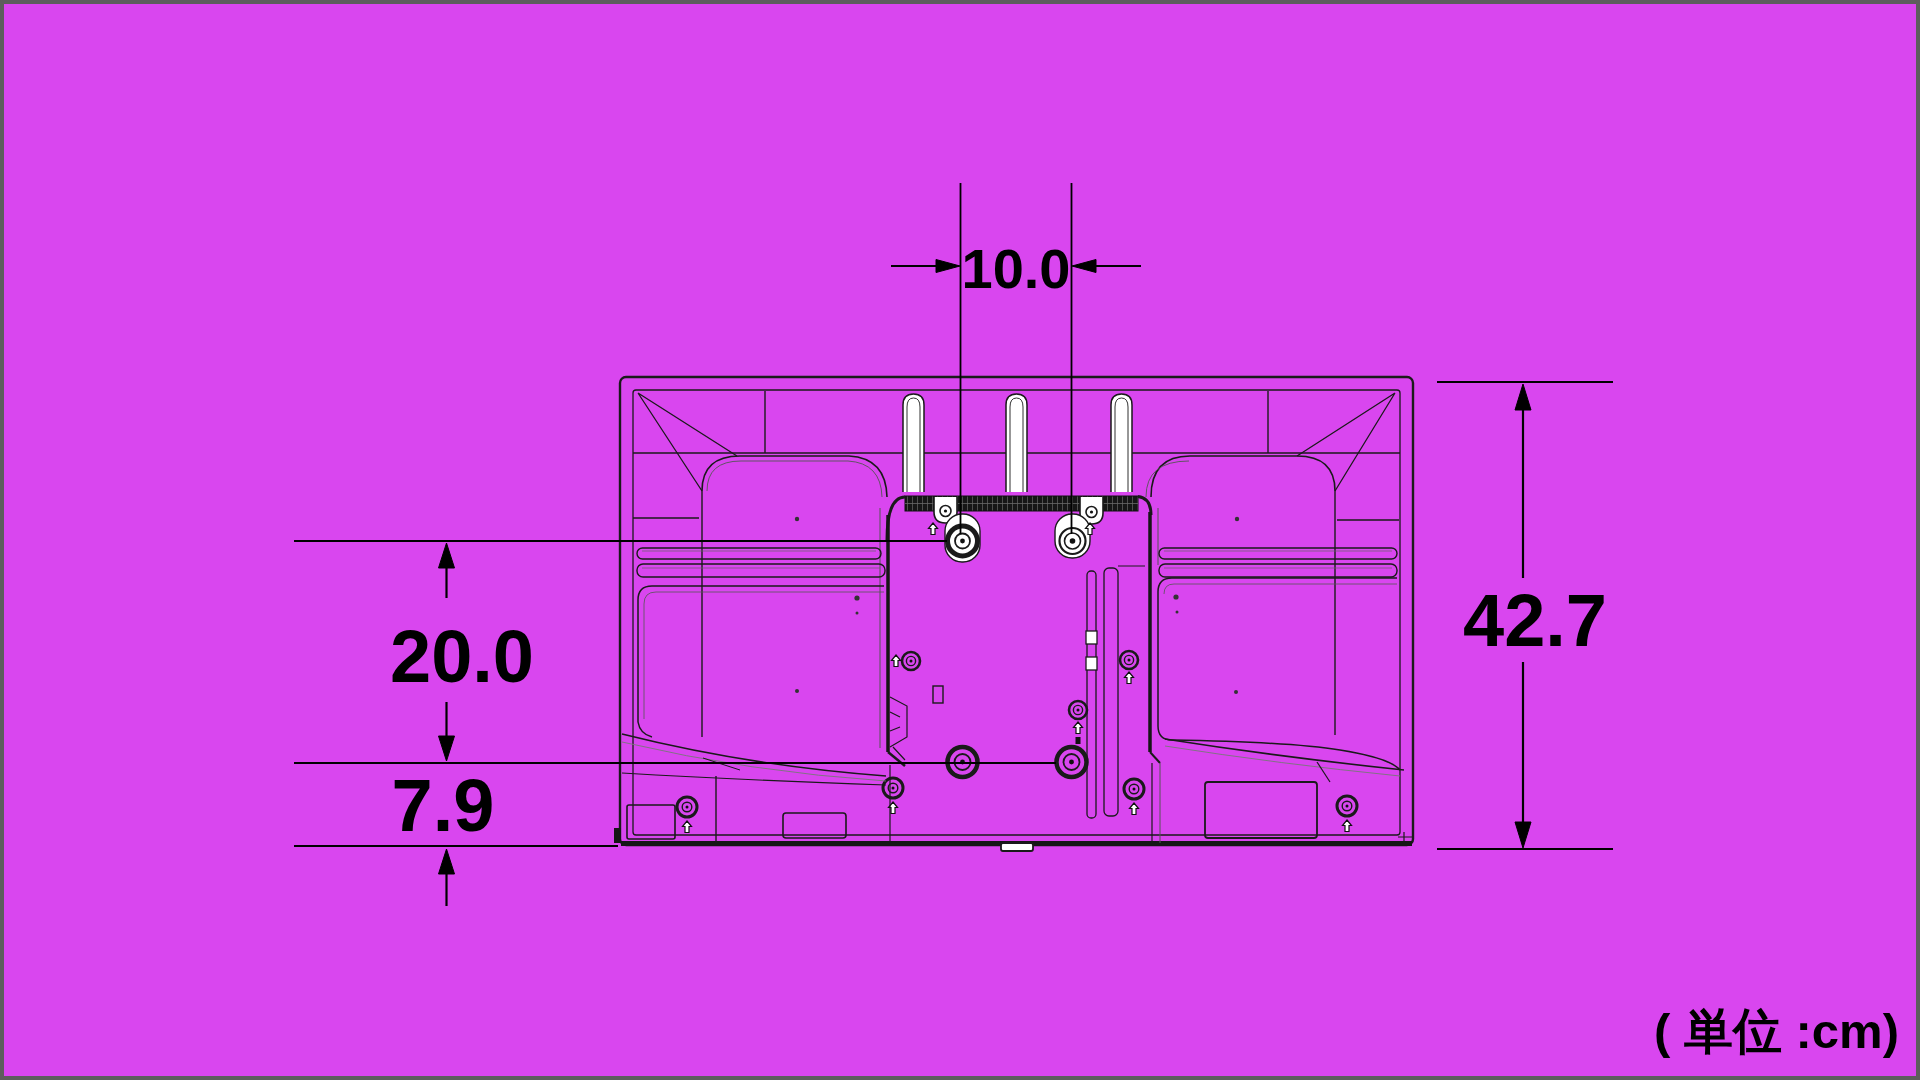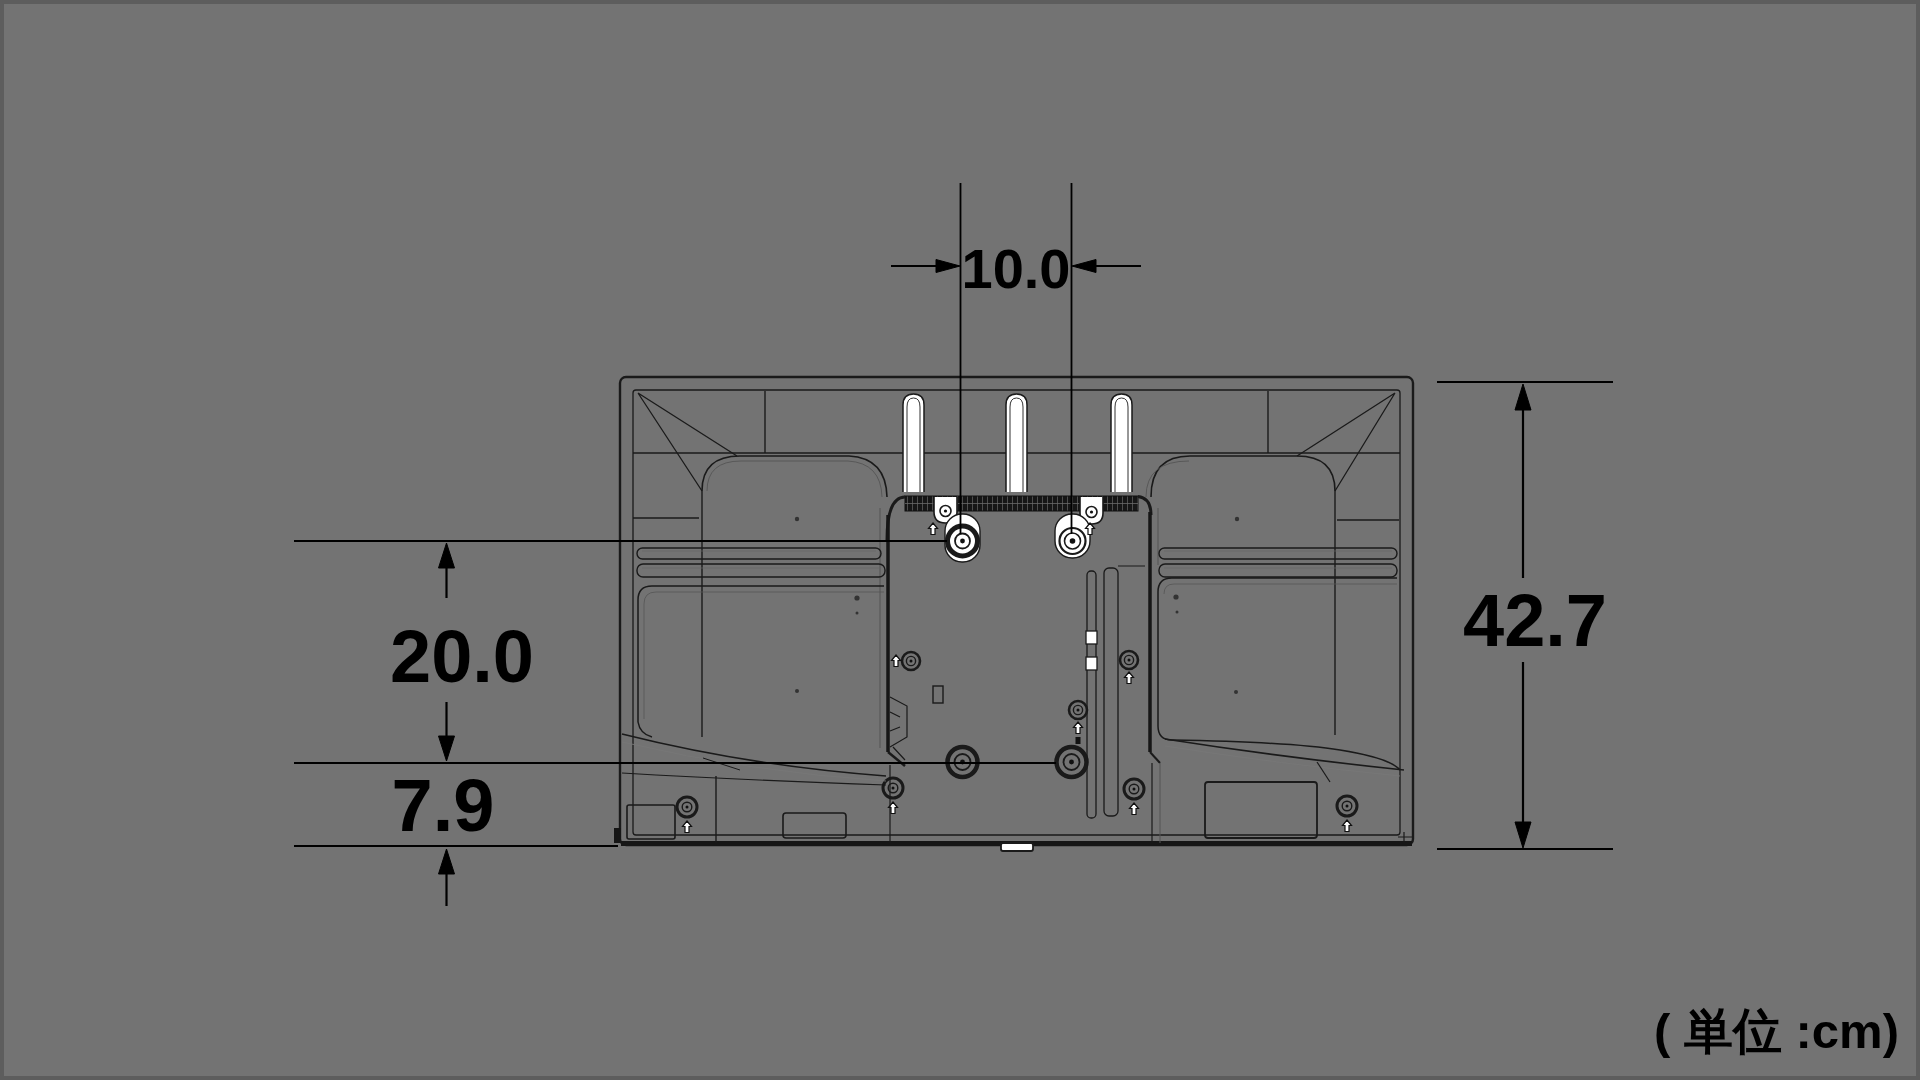--- a/index.html
+++ b/index.html
@@ -1,17 +1,17 @@
 <!DOCTYPE html>
 <html><head>
 <meta charset="utf-8">
 <style>
   html,body{margin:0;padding:0;background:#fff;}
   .canvas{
-    position:relative;width:1920px;height:1080px;background:#737373;
+    position:relative;width:1920px;height:1080px;background:#d946ef;
     overflow:hidden;font-family:"Liberation Sans",sans-serif;
   }
   .border-frame{
     position:absolute;inset:0;border:4px solid #5d5d5d;box-sizing:border-box;
     pointer-events:none;
   }
   svg{position:absolute;left:0;top:0;}
   text{fill:#000;font-family:"Liberation Sans","DejaVu Sans",sans-serif;font-weight:600;}
 </style>
 </head>

